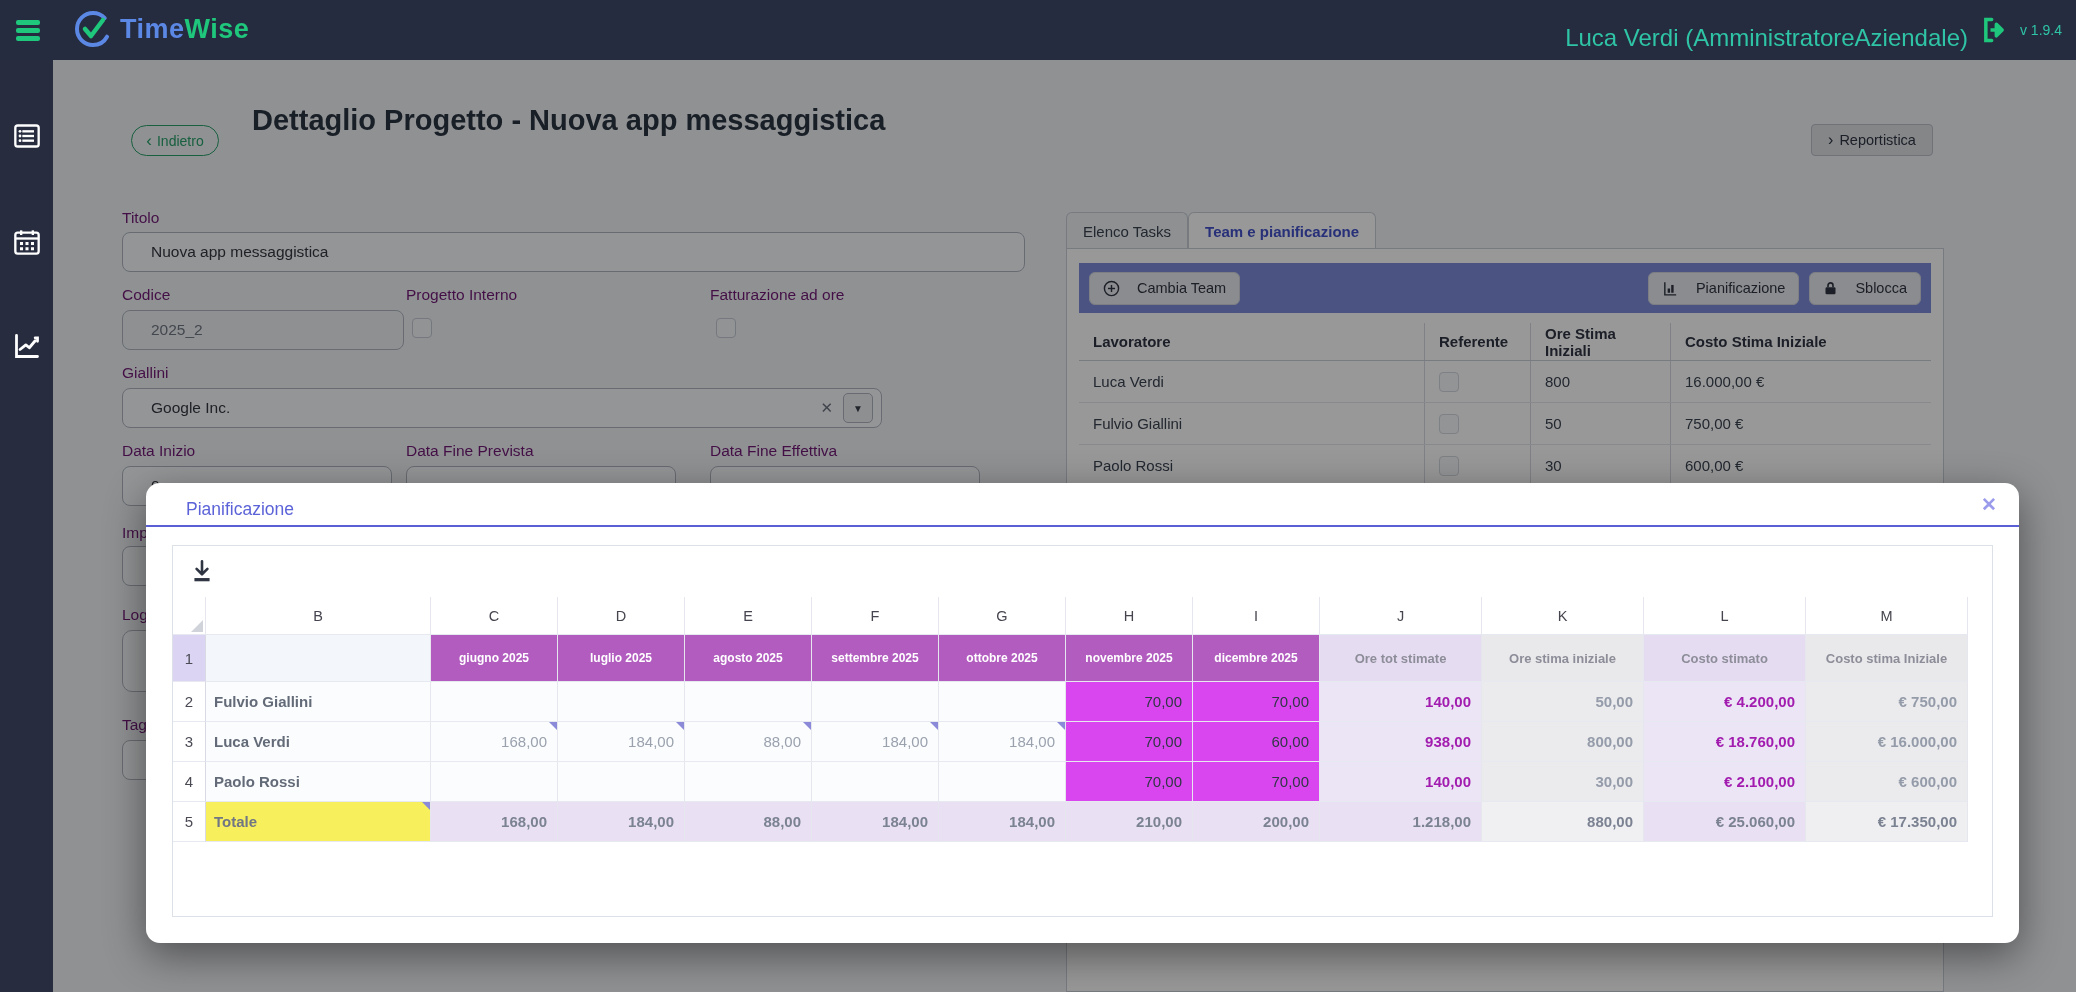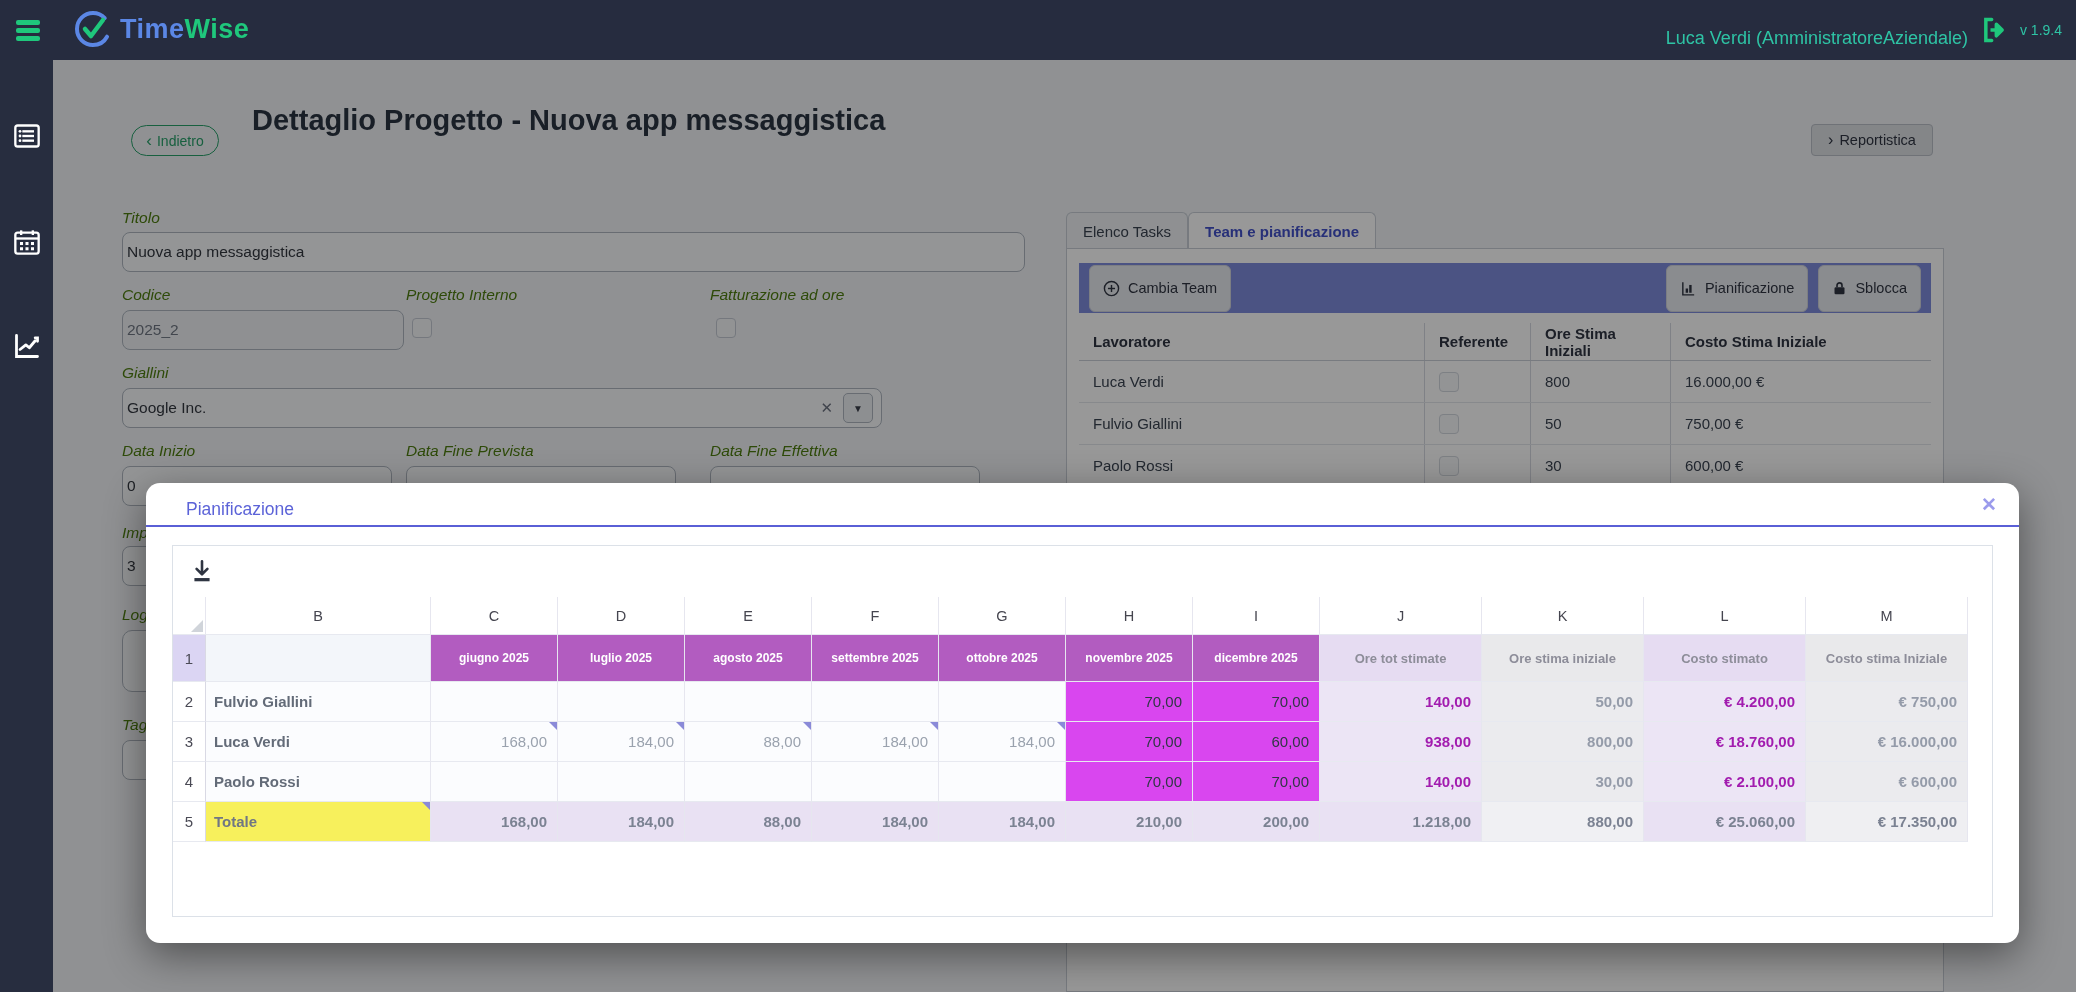--- a/index.html
+++ b/index.html
@@ -6,56 +6,56 @@
   html,body { width:2076px; height:992px; font-family:"Liberation Sans", sans-serif; background:#f0f2f5; overflow:hidden; }
 
   
   .topbar { position:absolute; left:0; top:0; width:2076px; height:60px; background:#262c3f; z-index:20; }
   .hamburger { position:absolute; left:16px; top:17px; width:26px; height:26px; cursor:pointer; }
   .hamburger span { display:block; width:24px; height:5px; background:#1fc77c; border-radius:2px; margin:3px 0; }
   .logo { position:absolute; left:72px; top:8px; display:flex; align-items:center; }
   .logo-text { font-size:27px; font-weight:bold; margin-left:6px; letter-spacing:.5px; }
   .logo-time { color:#5b87e5; } .logo-wise { color:#1fc77c; }
   .topbar-right { position:absolute; right:14px; top:0; height:60px; display:flex; align-items:center; gap:12px; }
-  .user-name { color:#2ec4a5; font-size:18px;margin-top:16px; }
+  .user-name { color:#2ec4a5; font-size:24px;margin-top:16px; }
   .version { color:#2ec4a5; font-size:14px; }
 
   
   .sidebar { position:absolute; left:0; top:60px; width:53px; height:932px; background:#272d3f; z-index:20; }
   .side-icon { position:absolute; left:13px; width:28px; height:28px; color:#fff; cursor:pointer; }
 
   
   .content { position:absolute; left:53px; top:60px; width:2023px; height:932px; background:#f0f2f5; }
   .dim { position:absolute; left:53px; top:60px; width:2023px; height:932px; background:rgba(0,0,0,0.40); z-index:40; }
 
   .btn-back { position:absolute; left:78px; top:65px; width:88px; height:31px; border:1.5px solid #28a06a; border-radius:16px;
               color:#28a06a; font-size:14px; display:flex; align-items:center; justify-content:center; gap:5px; background:transparent; cursor:pointer; }
   .page-title { position:absolute; left:199px; top:44px; font-size:29px; font-weight:bold; color:#2b3442; }
   .btn-report { position:absolute; left:1758px; top:64px; width:122px; height:32px; background:#dcdfe3; border:1px solid #b9bec6; border-radius:4px;
                 color:#2f3542; font-size:14.5px; display:flex; align-items:center; justify-content:center; gap:6px; cursor:pointer; }
 
-  .f-label { position:absolute; font-size:15.5px; color:#4d7c0f;font-style:italic; }
+  .f-label { position:absolute; font-size:15.5px; color:#701a75; }
   .f-input { position:absolute; height:40px; background:#f7f8fa; border:1px solid #adb5bf; border-radius:8px;
-             font-size:15.5px; color:#32373f; display:flex; align-items:center; padding:0 4px; }
+             font-size:15.5px; color:#32373f; display:flex; align-items:center; padding:0 28px; }
   .f-input.disabled { color:#6f7682; background:#eff1f4; }
   .checkbox { position:absolute; width:20px; height:20px; border:1px solid #c3c9d2; border-radius:4px; background:#f4f5f7; cursor:pointer; }
   .select-right { position:absolute; right:8px; top:0; height:38px; display:flex; align-items:center; gap:10px; }
   .clear-x { color:#6b7280; font-size:15px; cursor:pointer; }
   .dd-box { width:30px; height:30px; border:1px solid #adb5bf; border-radius:5px; background:#eceef2; display:flex; align-items:center; justify-content:center;
             font-size:10px; color:#3a3f4a; cursor:pointer; }
 
   
   .tabs { position:absolute; left:1013px; top:152px; display:flex; }
   .tab { height:37px; border:1px solid #c6ccd4; border-bottom:none; border-radius:6px 6px 0 0; padding:0 16px;
          display:flex; align-items:center; font-size:15px; color:#3a4350; background:#eef0f3; cursor:pointer; }
   .tab.active { background:#fdfdfe; color:#4150c8; font-weight:bold; }
   .panel { position:absolute; left:1013px; top:188px; width:878px; height:744px; background:#fdfdfe; border:1px solid #c6ccd4; }
   .toolbar { position:absolute; left:12px; top:14px; width:852px; height:50px; background:#7e8bdb; display:flex; align-items:center; padding:0 10px; }
-  .tb-btn { height:47px; background:#e7e9ee; border:1px solid #cfd3da; border-radius:6px; color:#2f3542; font-size:14.5px;
-            display:flex; align-items:center; gap:8px; padding:0 13px; cursor:pointer; }
+  .tb-btn { height:33px; background:#e7e9ee; border:1px solid #cfd3da; border-radius:6px; color:#2f3542; font-size:14.5px;
+            display:flex; align-items:center; gap:17px; padding:0 13px; cursor:pointer; }
   .toolbar .spacer { flex:1; }
   .team-table { position:absolute; left:12px; top:74px; width:852px; font-size:15px; color:#3a4350; }
   .tt-row { display:grid; grid-template-columns:346px 106px 140px 260px; height:42px; border-bottom:1px solid #e2e5ea; align-items:center; }
   .tt-row.head { height:38px; font-weight:bold; color:#2f3542; border-bottom:1px solid #c9ced6; }
   .tt-cell { padding:0 14px; height:100%; display:flex; align-items:center; border-right:1px solid #d4d8df; }
   .tt-cell:last-child { border-right:none; }
   .tt-check { width:20px; height:20px; border:1px solid #d0d5dc; border-radius:4px; background:#f6f7f9; }
 
   
   .modal { position:absolute; left:146px; top:483px; width:1873px; height:460px; background:#fff; border-radius:14px;

